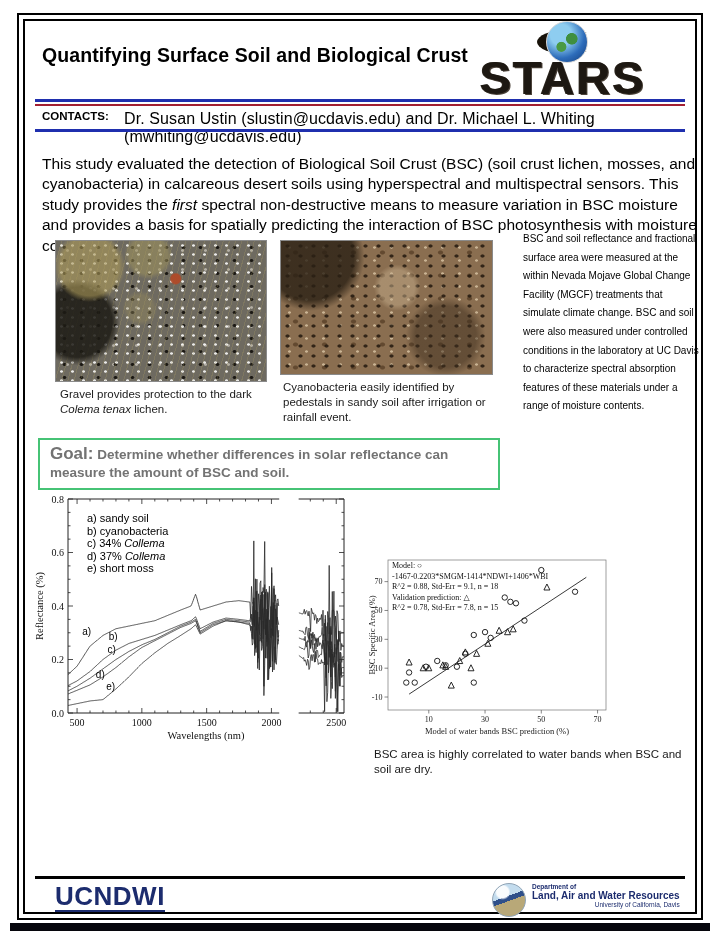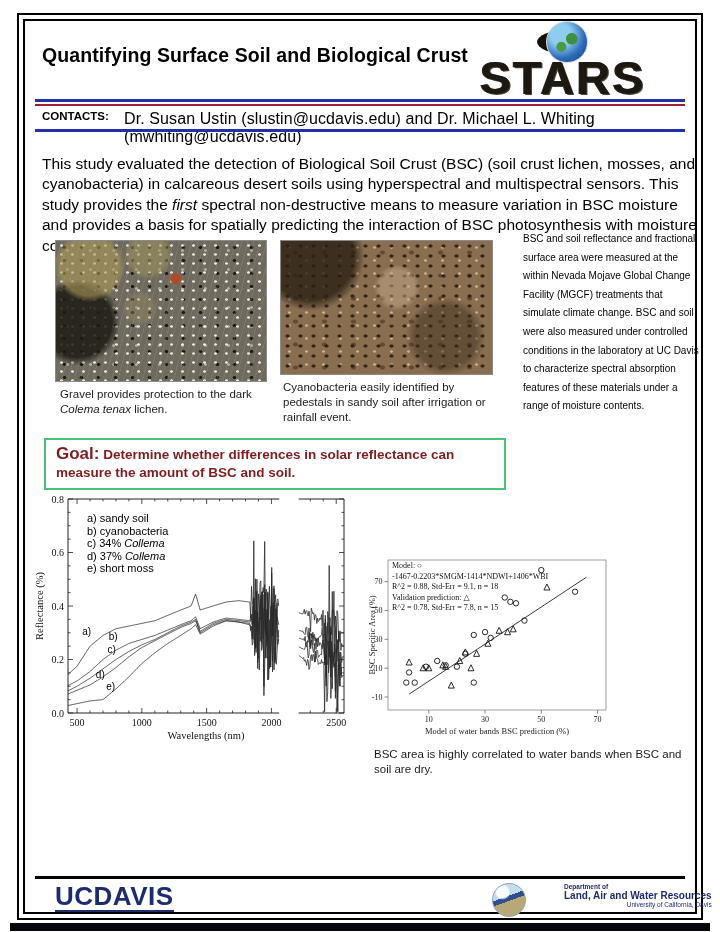--- a/index.html
+++ b/index.html
@@ -55,38 +55,38 @@
       radial-gradient(rgba(88,64,40,0.8) 2px, rgba(0,0,0,0) 3.1px);
     background-size:100% 100%,100% 100%,100% 100%,13px 10px,17px 13px,29px 23px;}
 
   .caption{font-size:11.5px;line-height:15px;color:#1a1a1a;}
   #caption-photo-left{position:absolute;left:60px;top:387px;width:205px;}
   #caption-photo-right{position:absolute;left:283px;top:380px;width:214px;}
 
   .side-text{position:absolute;left:523px;top:230px;width:176px;font-size:10px;line-height:18.6px;}
 
   .goal-box{position:absolute;left:38px;top:438px;width:438px;border:2px solid #46c375;padding:5px 10px 7px 10px;
-    color:#7f1d1d;font-weight:bold;font-size:13.5px;line-height:17.5px;margin-left:6px;}
+    color:#737373;font-weight:bold;font-size:13.5px;line-height:17.5px;}
   .goal-box .goal-label{font-size:17px;}
 
   #spectra-chart{position:absolute;left:32px;top:492px;width:330px;height:254px;}
   #scatter-chart{position:absolute;left:368px;top:550px;width:250px;height:198px;}
 
   #caption-fig-left{position:absolute;left:42px;top:750px;width:322px;}
   #caption-fig-right{position:absolute;left:374px;top:747px;width:312px;}
 
   .closing{position:absolute;left:40px;top:806px;width:658px;font-size:14px;line-height:19.5px;}
 
   .ucd-logo{position:absolute;left:55px;top:883px;color:#1c2c6e;}
   .ucd-word{font-size:26px;line-height:26px;letter-spacing:0.5px;border-bottom:2px solid #1c2c6e;display:inline-block;padding-bottom:1px;}
   .ucd-word .uc{font-weight:600;}
   .ucd-word .davis{font-weight:800;}
   .ucd-sub{font-size:8.5px;font-weight:600;letter-spacing:1.6px;margin-top:9px;}
 
-  .dept-logo{position:absolute;left:492px;top:883px;display:flex;align-items:flex-start;color:#1c2c6e;gap:32px;}
+  .dept-logo{position:absolute;left:492px;top:883px;display:flex;align-items:flex-start;color:#1c2c6e;}
   .dept-circle{width:32px;height:32px;border-radius:50%;border:1px solid #8fa3b5;margin-right:6px;
     background:
       radial-gradient(circle at 30% 25%, rgba(255,255,255,0.9) 0 18%, rgba(0,0,0,0) 24%),
       linear-gradient(160deg,#c3dcee 0 40%, #2e4f8a 40% 52%, #b8a878 52% 100%);}
   .dept-text{text-align:left;}
   .dept-l1{font-size:6.5px;font-weight:bold;}
   .dept-l2{font-size:10px;font-weight:bold;line-height:11px;}
   .dept-l3{font-size:6.5px;text-align:right;}
 </style>
 </head>
@@ -301,21 +301,21 @@
         <text x="0" y="0" text-anchor="middle" font-size="8.5" font-family="Liberation Serif, serif" fill="#222" transform="translate(7,85) rotate(-90)">BSC Specific Area (%)</text>
         <text x="129" y="184" text-anchor="middle" font-size="8.5" font-family="Liberation Serif, serif" fill="#222">Model of water bands BSC prediction (%)</text>
       </svg></div>
 
   <div class="caption" id="caption-fig-right">BSC area is highly correlated to water bands when BSC and soil are dry.</div>
 
 
   <div class="rule black" style="top:876px"></div>
 
   <div class="ucd-logo">
-    <div class="ucd-word"><span class="uc">UC</span><span class="davis">DAVIS</span></div>
+    <div class="ucd-word"><span class="uc">UC</span><span class="davis">NDWI</span></div>
     <div class="ucd-sub">UNIVERSITY OF CALIFORNIA</div>
   </div>
 
   <div class="dept-logo">
     <div class="dept-circle"></div>
     <div class="dept-text">
       <div class="dept-l1">Department of</div>
       <div class="dept-l2">Land, Air and Water Resources</div>
       <div class="dept-l3">University of California, Davis</div>
     </div>

